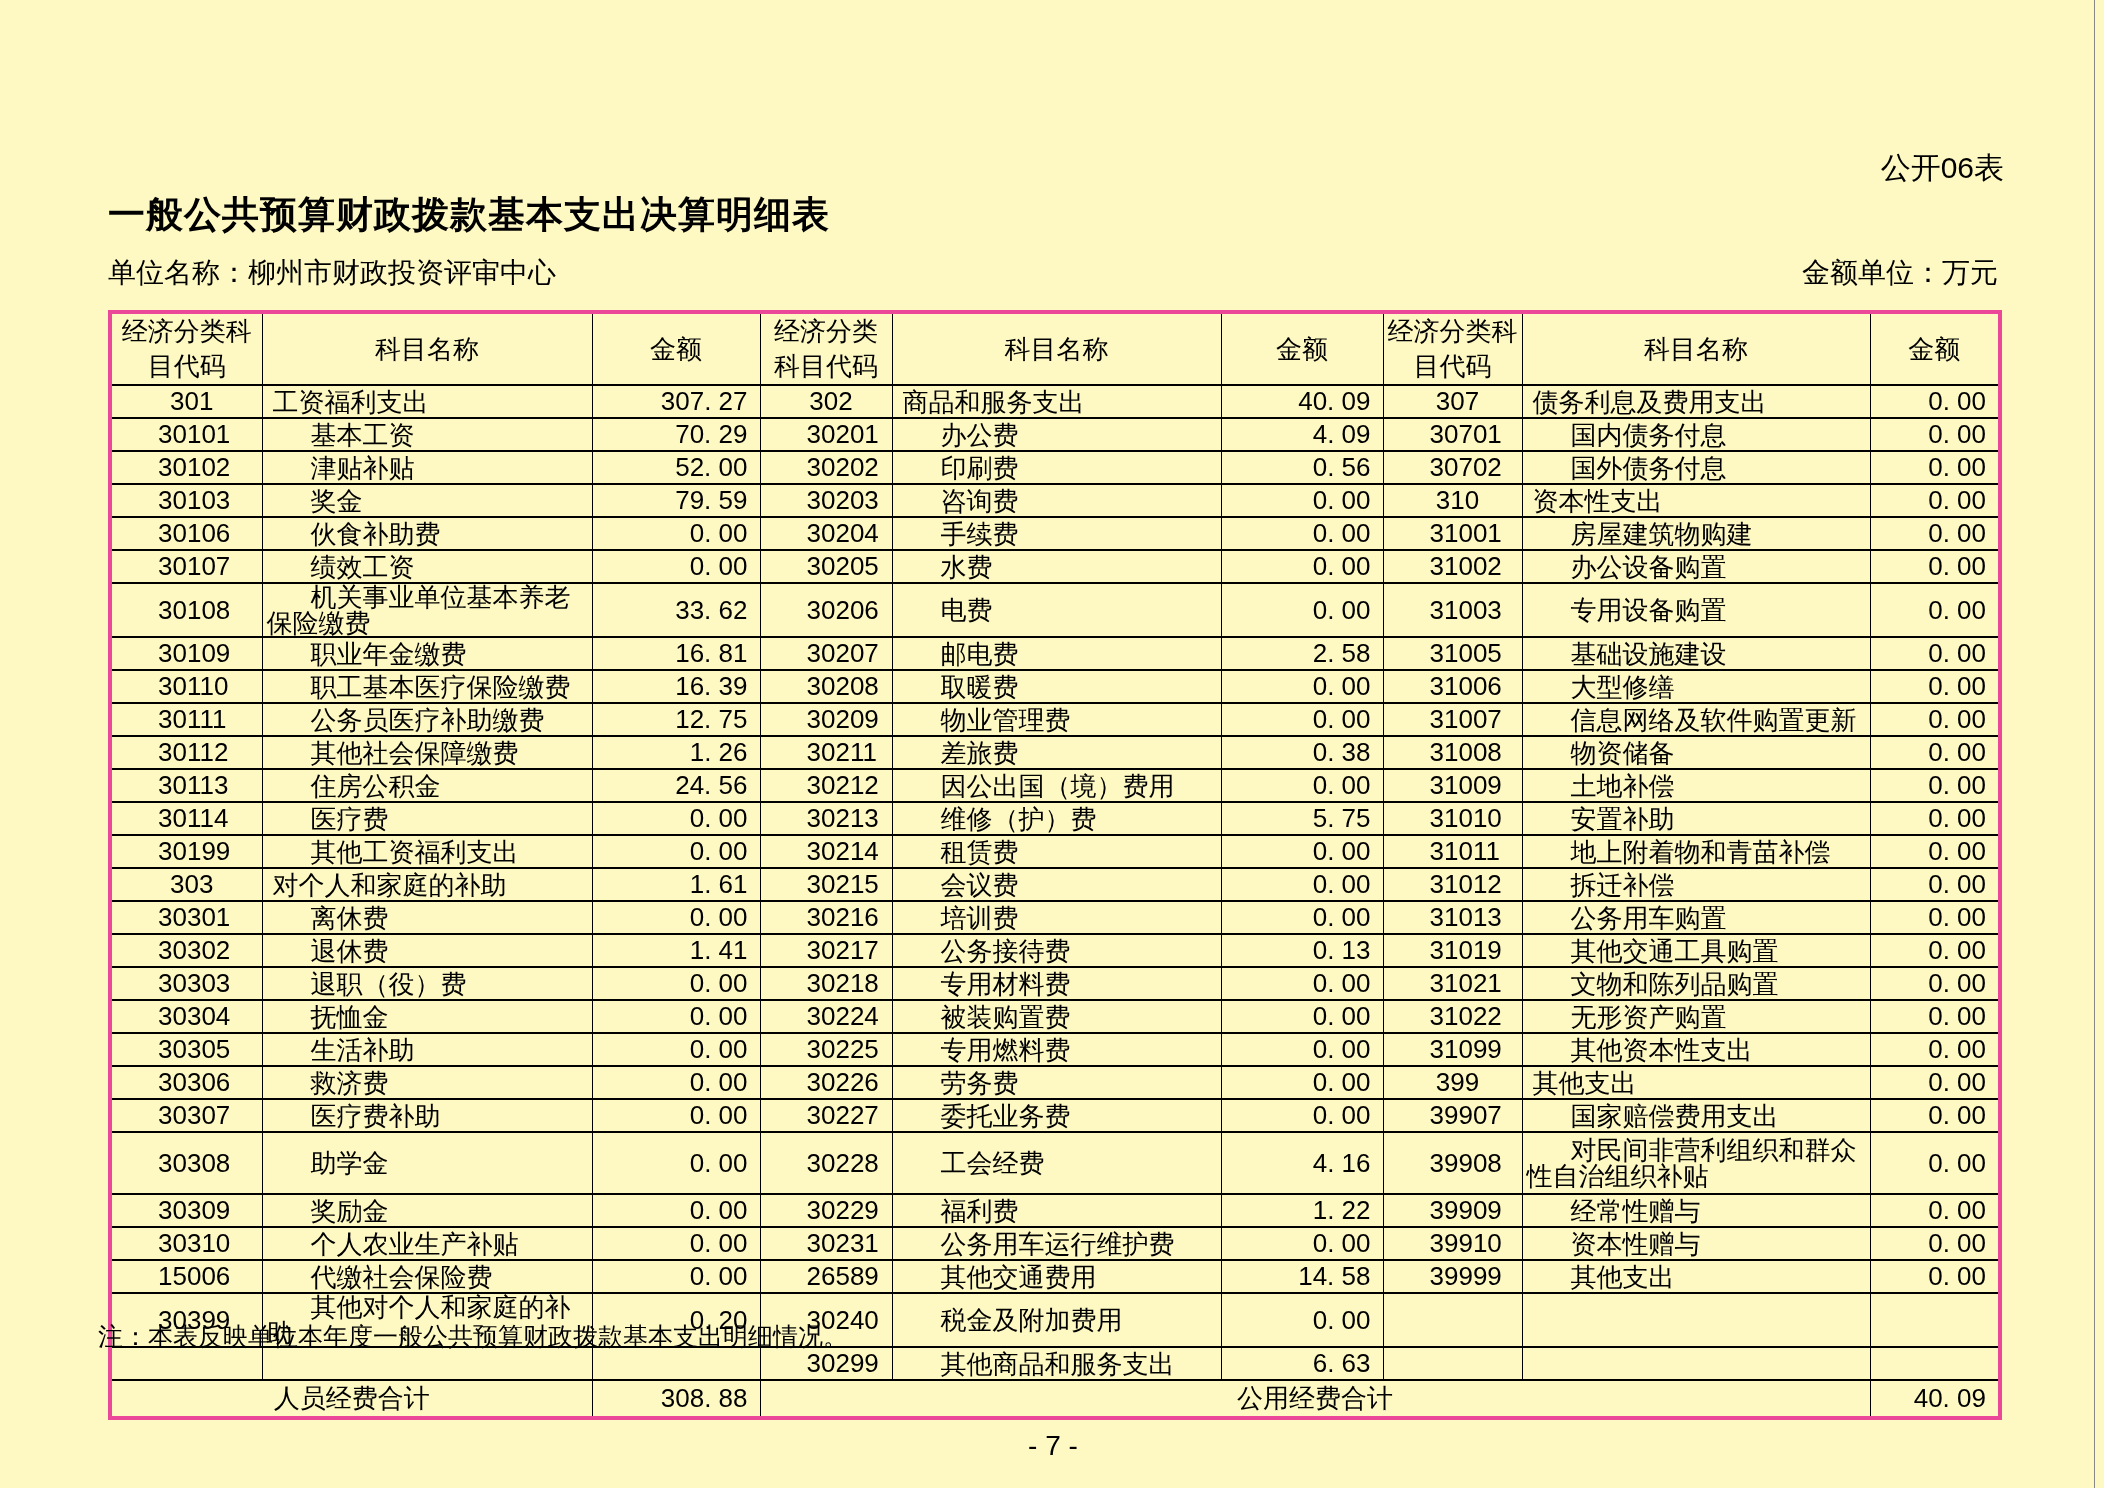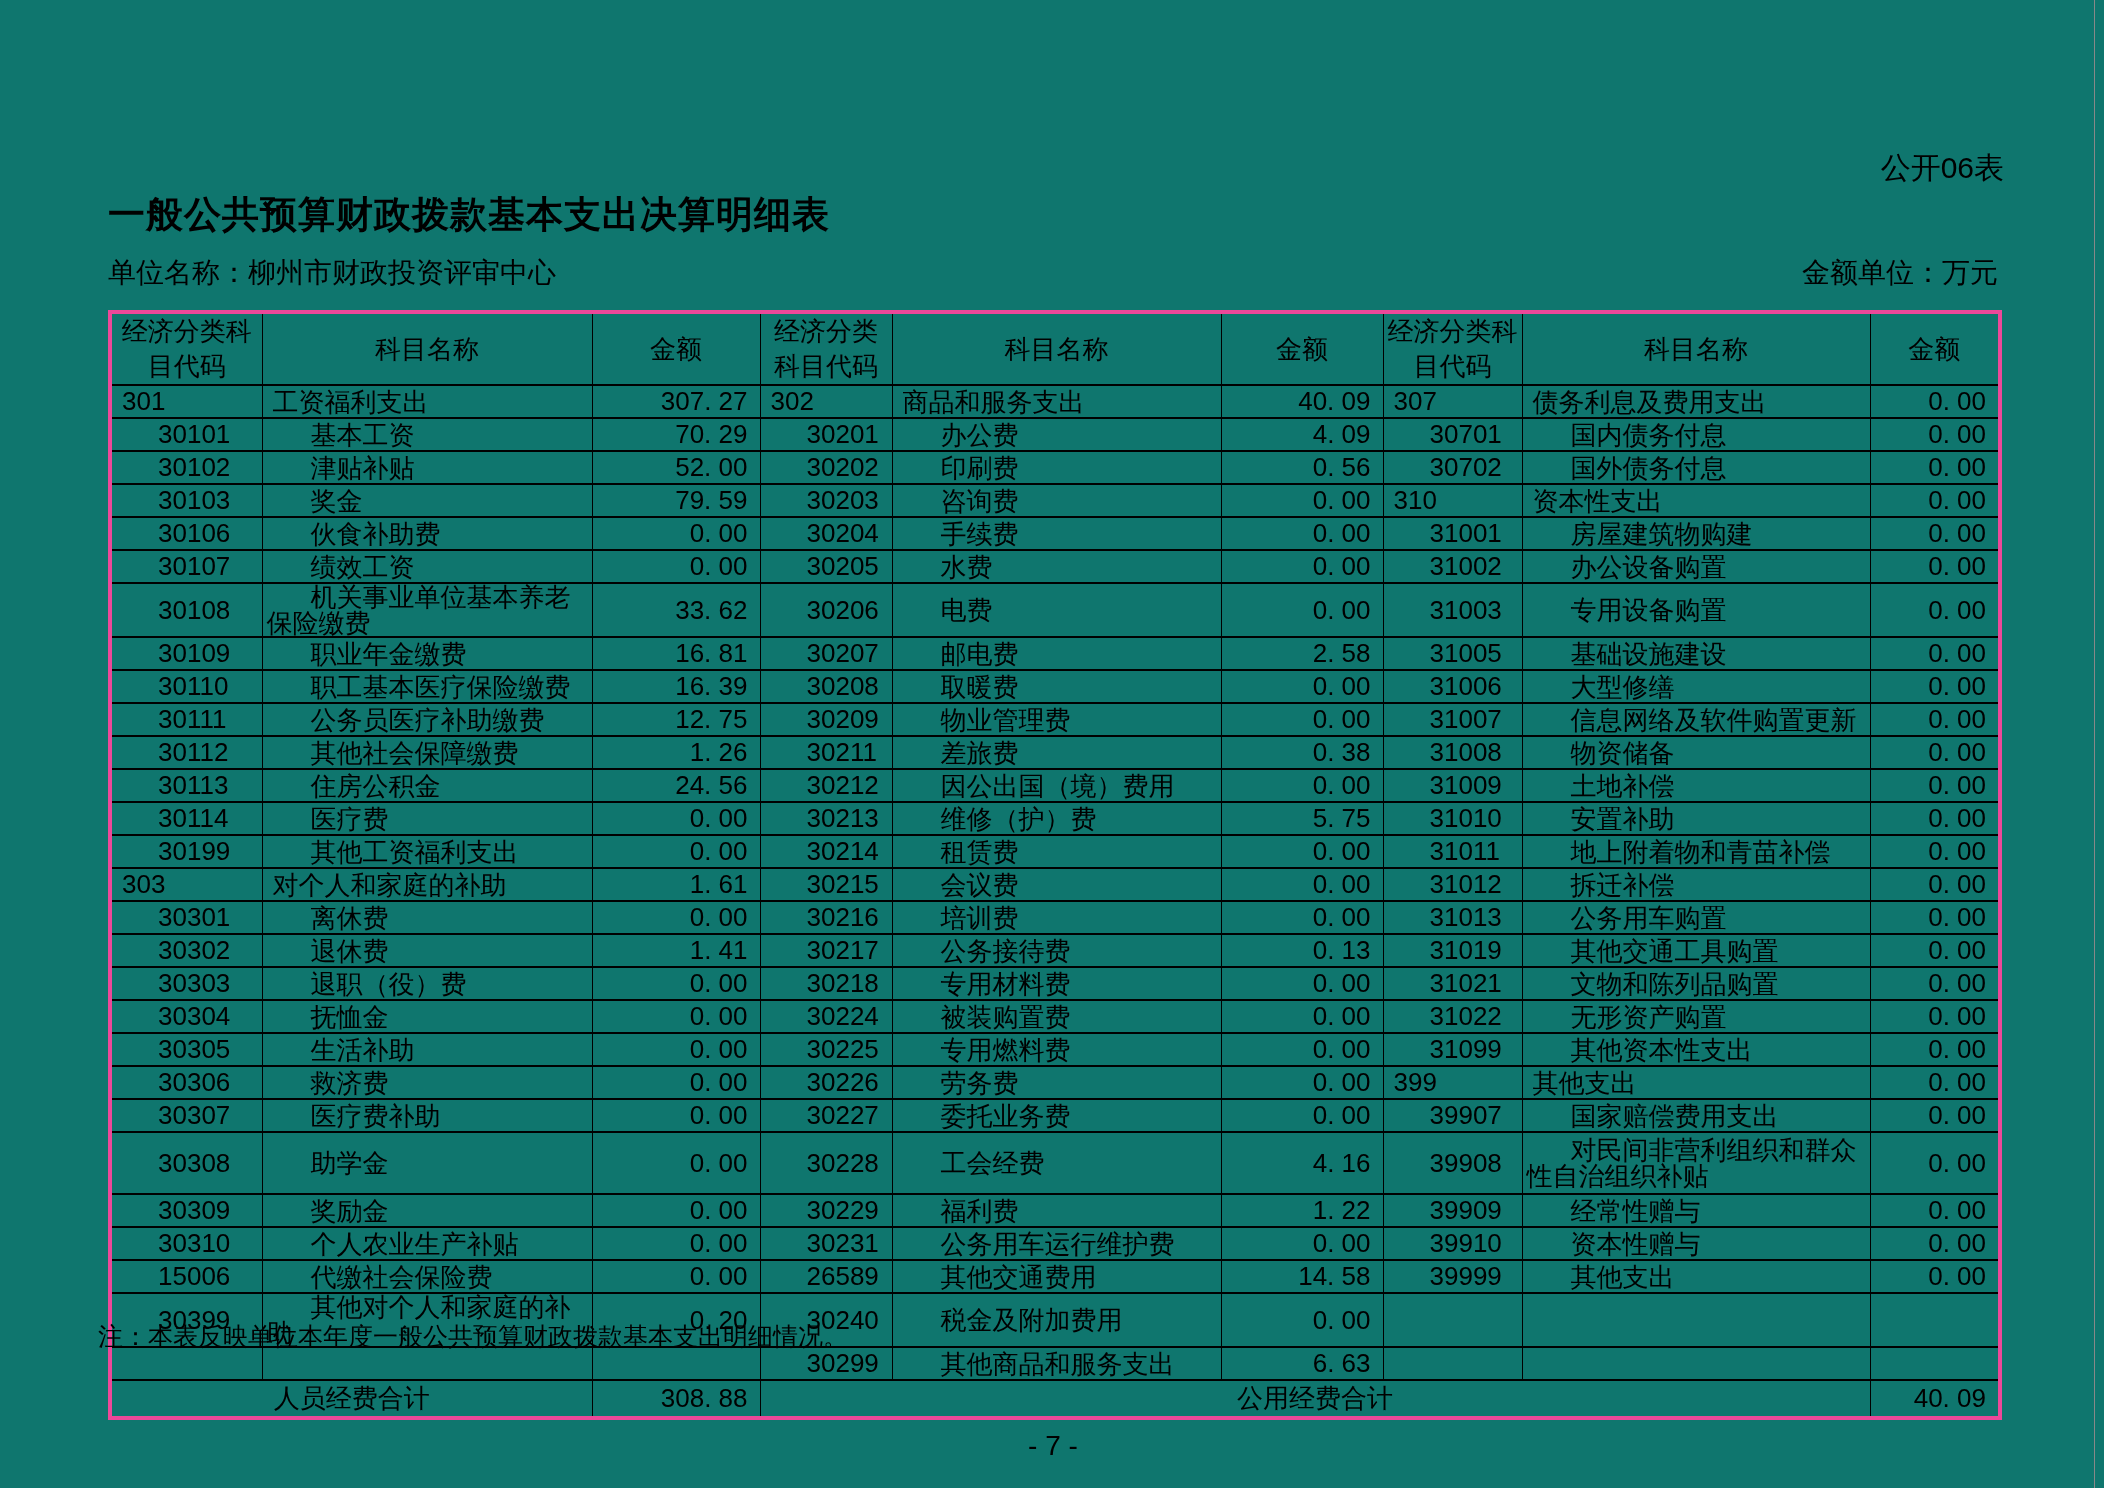--- a/index.html
+++ b/index.html
@@ -1,17 +1,17 @@
 <!DOCTYPE html>
 <html><head>
 <meta charset="utf-8">
 <style>
   html, body { margin:0; padding:0; background:#ffffff; }
   .page {
-    position:relative; width:2104px; height:1488px; background:#0f766e;
+    position:relative; width:2104px; height:1488px; background:#fef9c3;
     font-family:"Liberation Sans", sans-serif; color:#000; overflow:hidden;
   }
   .doc-label { position:absolute; top:148px; right:100px; font-size:30px; }
   .title {
     position:absolute; top:190px; left:108px; width:1890px;
     text-align:left; font-size:37px; font-weight:bold; letter-spacing:1px;
   }
   .meta-row {
     position:absolute; top:254px; left:108px; width:1890px;
     display:flex; justify-content:space-between; font-size:28px;
@@ -24,21 +24,21 @@
   .budget th, .budget td {
     border:2px solid #000; border-left-width:1px; border-right-width:1px;
     overflow:hidden; vertical-align:middle; padding:0;
   }
   .budget thead tr { height:64px; }
   .budget tbody tr { height:31px; }
   .budget tbody tr.tall { height:62px; }
   .budget tfoot tr { height:26px; }
   .budget th { font-weight:normal; text-align:center; line-height:1.35; padding:0 2px; }
   td.code { text-align:left; padding-left:46px; }
-  td.code.top { padding-left:10px; }
+  td.code.top { padding-left:10px;text-align:center; }
   td.name { text-align:left; padding-left:4px; text-indent:44px; line-height:26px; }
   td.name.top { text-indent:6px; }
   td.amount { text-align:right; padding-right:12px; }
   td.foot-label { text-align:center; }
   .note { position:absolute; top:1320px; left:98px; font-size:25px; }
   .page-number { position:absolute; top:1430px; left:108px; width:1890px; text-align:center; font-size:28px; }
   .page-edge { position:absolute; top:0; right:9px; width:1px; height:1488px; background:#888; }
 </style>
 </head>
 <body>

